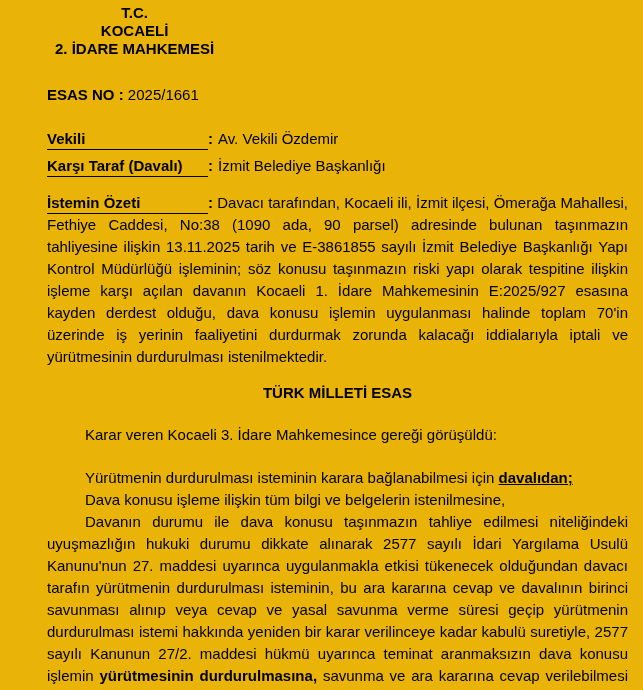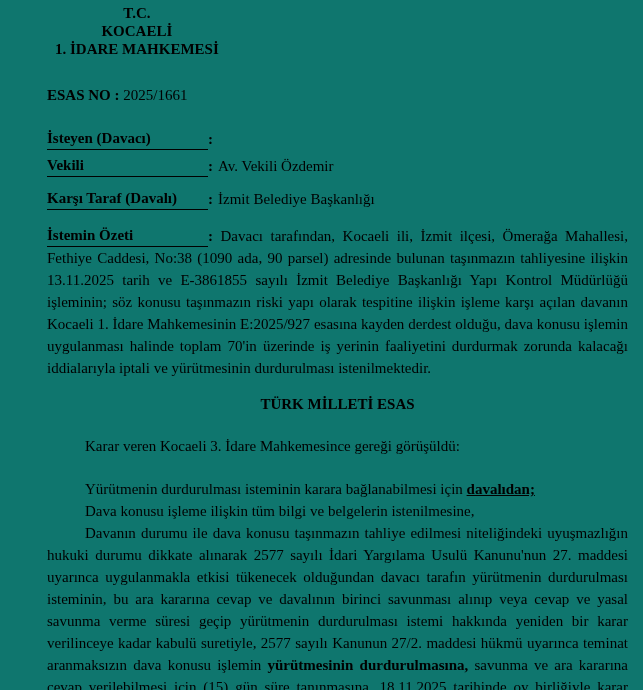--- a/index.html
+++ b/index.html
@@ -1,23 +1,23 @@
 <!DOCTYPE html>
 <html><head>
 <meta charset="utf-8">
 <style>
   * { margin: 0; padding: 0; box-sizing: border-box; }
   html, body { background: #ffffff; }
   .page {
     position: relative;
     width: 643px;
     height: 690px;
-    background: #0f766e;
+    background: #eab308;
     color: #000000;
-    font-family: Liberation Serif, serif;
+    font-family: Liberation Sans, sans-serif;
     font-size: 15px;
     line-height: 22px;
     padding: 4px 15px 6px 47px;
     overflow: hidden;
   }
   
   .court-header {
     display: inline-block;
     margin-left: 8px;
     text-align: center;
@@ -27,21 +27,21 @@
   .court-header div { white-space: nowrap; }
   
   .case-row { margin-top: 24px; }
   .case-label { font-weight: bold; }
   .case-value { font-weight: normal; }
   
   .parties { margin-top: 22px; }
   .requester-line1 { font-weight: bold; }
   .field-row { height: 27px; }
   .row-isteyen { margin-top: 5px; }
-  .row-karsi { margin-top: 6px; }
+  .row-karsi { }
   .field-label {
     display: inline-block;
     width: 161px;
     border-bottom: 1px solid #000;
     font-weight: bold;
     line-height: 21px;
     vertical-align: bottom;
   }
   .colon { font-weight: bold; }
   .field-value { font-weight: normal; margin-left: 5px; }
@@ -76,36 +76,33 @@
 </style>
 </head>
 <body>
 
 <div class="page">
 
   
   <div class="court-header">
     <div>T.C.</div>
     <div>KOCAELİ</div>
-    <div>1. İDARE MAHKEMESİ</div>
+    <div>2. İDARE MAHKEMESİ</div>
   </div>
 
   
   <div class="case-row">
     <span class="case-label">ESAS NO</span>
     <span class="case-label">:</span>
     <span class="case-value">2025/1661</span>
   </div>
 
   
   <div class="parties">
 
-    <div class="field-row row-isteyen">
-      <span class="field-label">İsteyen (Davacı)</span><span class="colon">:</span><span class="field-value"></span>
-    </div>
 
     <div class="field-row">
       <span class="field-label">Vekili</span><span class="colon">:</span><span class="field-value">Av. Vekili Özdemir</span>
     </div>
 
     <div class="field-row row-karsi">
       <span class="field-label">Karşı Taraf (Davalı)</span><span class="colon">:</span><span class="field-value">İzmit Belediye Başkanlığı</span>
     </div>
   </div>
 

